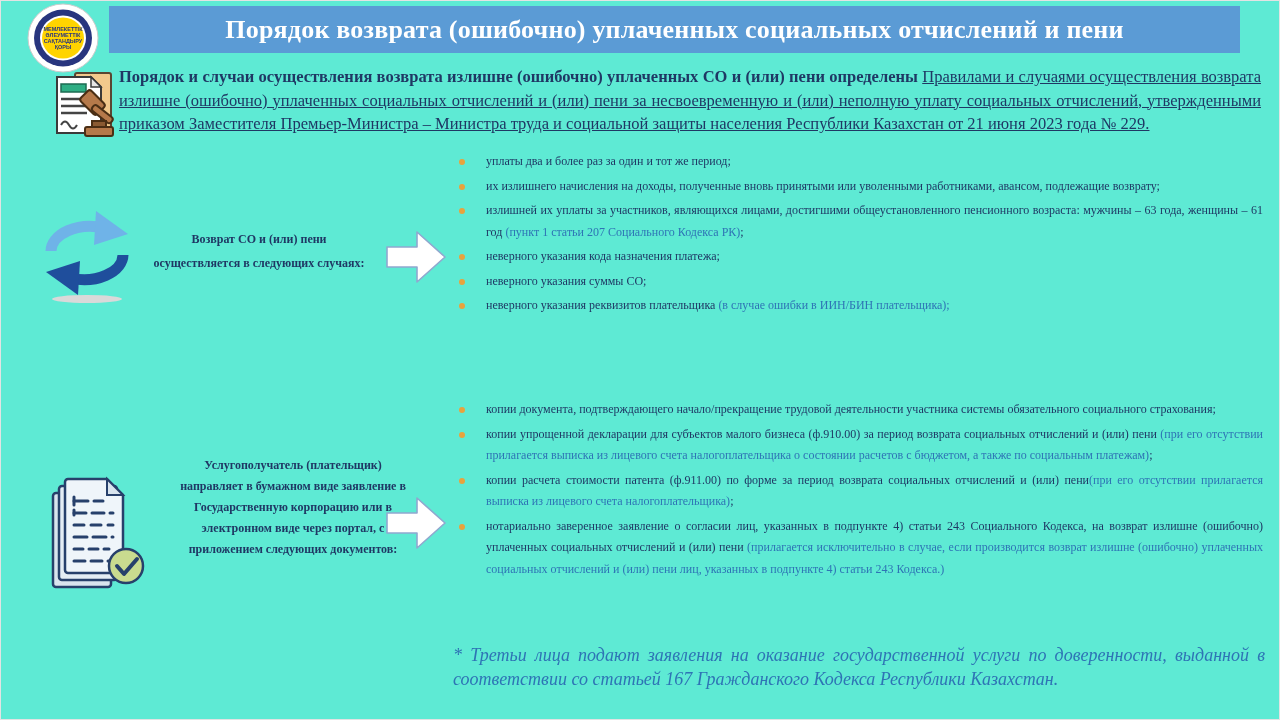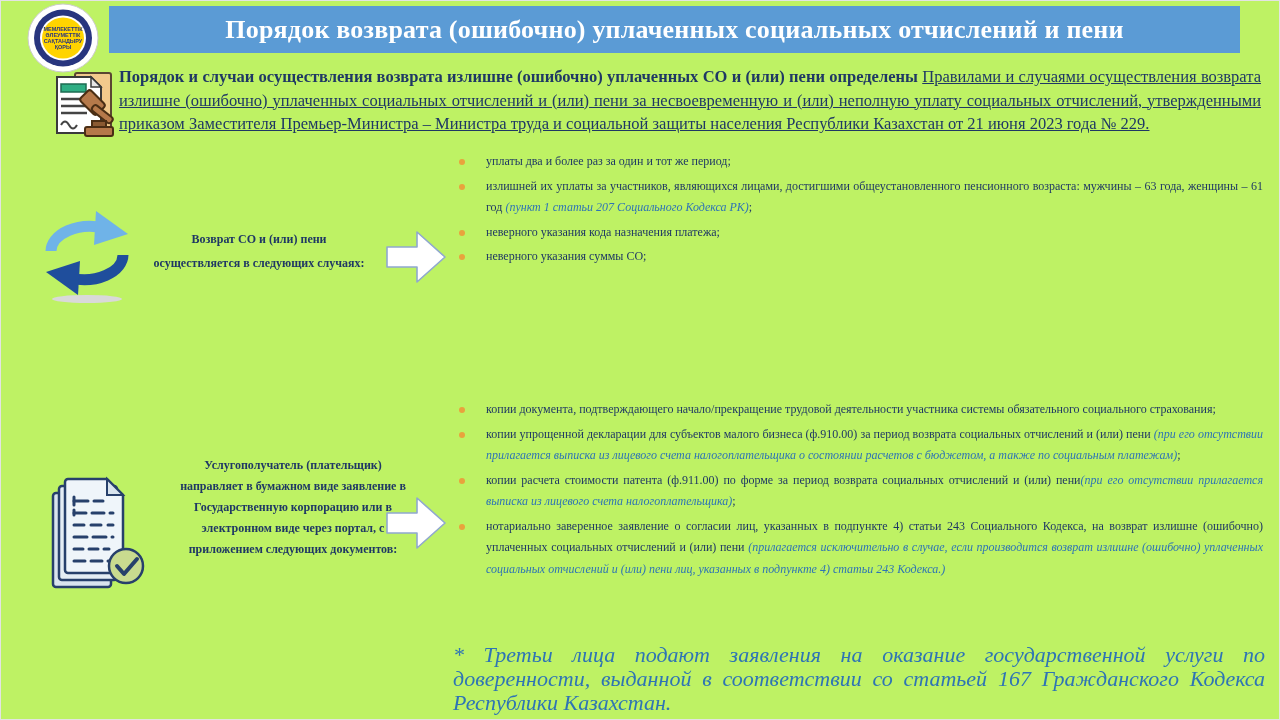--- a/index.html
+++ b/index.html
@@ -1,18 +1,18 @@
 <!DOCTYPE html>
 <html><head>
 <meta charset="utf-8">
 <style>
   * { margin:0; padding:0; box-sizing:border-box; }
   html,body { width:1280px; height:720px; background:#fbfbfb; }
   .page {
-    position:relative; width:1280px; height:720px; background:#bef264;
+    position:relative; width:1280px; height:720px; background:#5eead4;
     border:1px solid #e3e3e3; overflow:hidden;
     font-family:"Liberation Serif", serif; color:#1F3864;
   }
   
   .topbar {
     position:absolute; left:108px; top:5px; width:1131px; height:47px;
     background:#5B9BD5; display:flex; align-items:center; justify-content:center;
   }
   .topbar h1 { color:#ffffff; font-size:26px; font-weight:bold; letter-spacing:.2px; }
   .logo { position:absolute; left:26px; top:2px; width:72px; height:70px; }
@@ -47,24 +47,24 @@
   .list1 { top:150px; }
   .list2 { top:398px; }
   .blist li {
     position:relative; padding-left:33px; margin-bottom:3px;
     font-size:12px; line-height:21.5px; text-align:justify; color:#1F3864;
   }
   .blist li::before {
     content:""; position:absolute; left:6px; top:8px; width:6px; height:6px;
     border-radius:50%; background:#E8A33D;
   }
-  .blist .accent { font-style:italic; color:#2E74B5; }
+  .blist .accent { color:#2E74B5; }
   .footnote {
     position:absolute; left:452px; top:642px; width:812px;
-    font-style:italic; color:#2E74B5; font-size:22px; line-height:24px;
+    font-style:italic; color:#2E74B5; font-size:18px; line-height:24px;
     text-align:justify;
   }
 </style>
 </head>
 <body>
 
 <div class="page">
 
   <div class="logo">
     <svg width="72" height="70" viewBox="0 0 72 70">
@@ -116,23 +116,25 @@
     </svg>
   </div>
   <div class="label label1">Возврат СО и (или) пени осуществляется в следующих случаях:</div>
   <div class="blockarrow arrow1">
     <svg width="62" height="56" viewBox="0 0 62 56">
       <polygon points="2,18 32,18 32,3 60,28 32,53 32,38 2,38" fill="#ffffff" stroke="#90A8CF" stroke-width="1.6" stroke-linejoin="round"></polygon>
     </svg>
   </div>
   <ul class="blist list1">
       <li><span>уплаты два и более раз за один и тот же период;</span></li>
+      <li><span>их излишнего начисления на доходы, полученные вновь принятыми или уволенными работниками, авансом, подлежащие возврату;</span></li>
       <li><span>излишней их уплаты за участников, являющихся лицами, достигшими общеустановленного пенсионного возраста: мужчины – 63 года, женщины – 61 год </span><span class="accent">(пункт 1 статьи 207 Социального Кодекса РК)</span><span>;</span></li>
       <li><span>неверного указания кода назначения платежа;</span></li>
       <li><span>неверного указания суммы СО;</span></li>
+      <li><span>неверного указания реквизитов плательщика </span><span class="accent">(в случае ошибки в ИИН/БИН плательщика);</span></li>
     </ul>
 
   <div class="icon2">
     <svg width="102" height="124" viewBox="0 0 102 124">
       <rect x="10" y="20" width="58" height="94" rx="3" fill="#D9E4EE" stroke="#27406B" stroke-width="2.5"></rect>
       <rect x="16" y="13" width="58" height="94" rx="3" fill="#E4EDF4" stroke="#27406B" stroke-width="2.5"></rect>
       <path d="M22 9 a3 3 0 0 1 3-3 L64 6 L80 22 L80 97 a3 3 0 0 1 -3 3 L25 100 a3 3 0 0 1 -3 -3 Z" fill="#EFF5FA" stroke="#27406B" stroke-width="2.5"></path>
       <path d="M64 6 L64 22 L80 22 Z" fill="#D9E4EE" stroke="#27406B" stroke-width="2"></path>
       <g stroke="#27406B" stroke-width="3" stroke-dasharray="8 5" stroke-linecap="round">
         <line x1="31" y1="24" x2="31" y2="42"></line>

